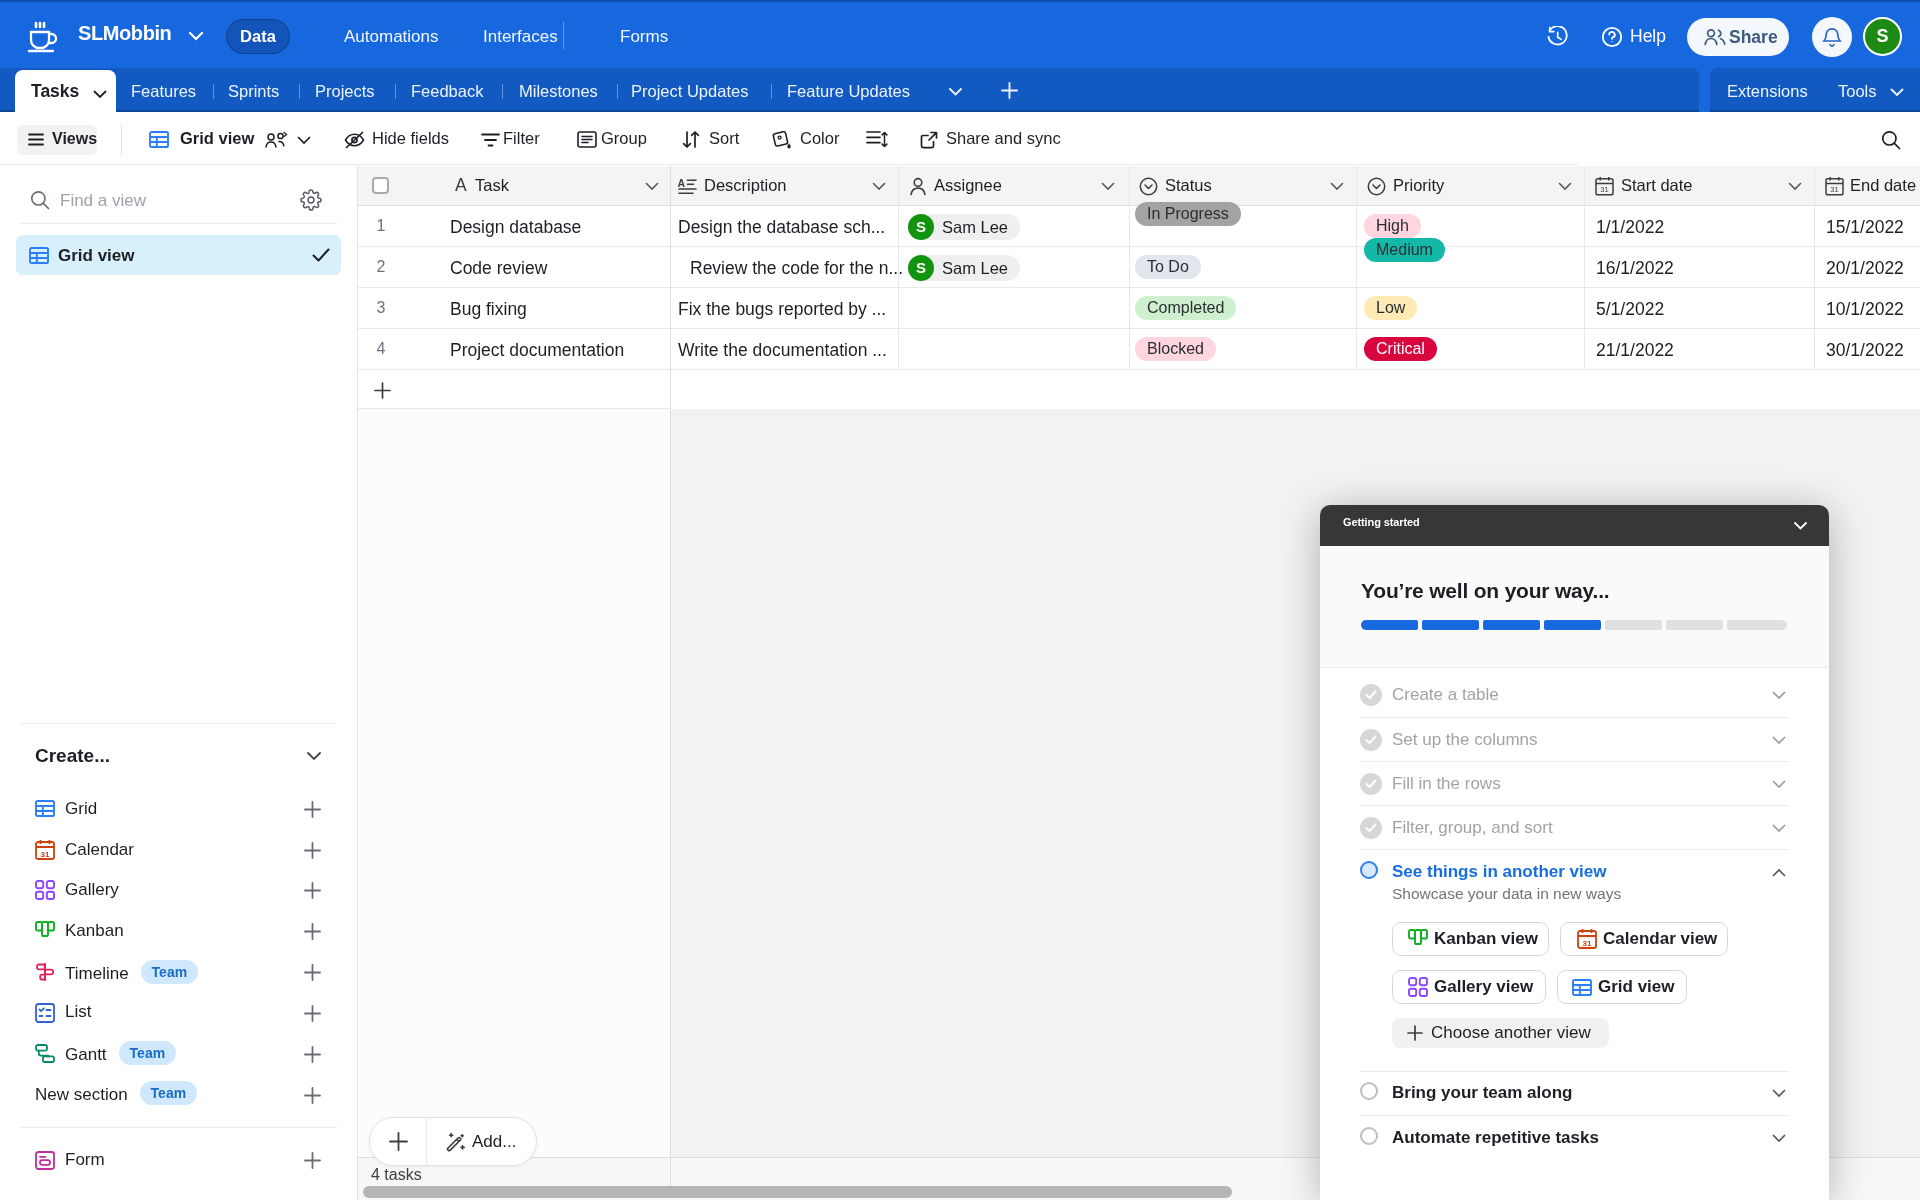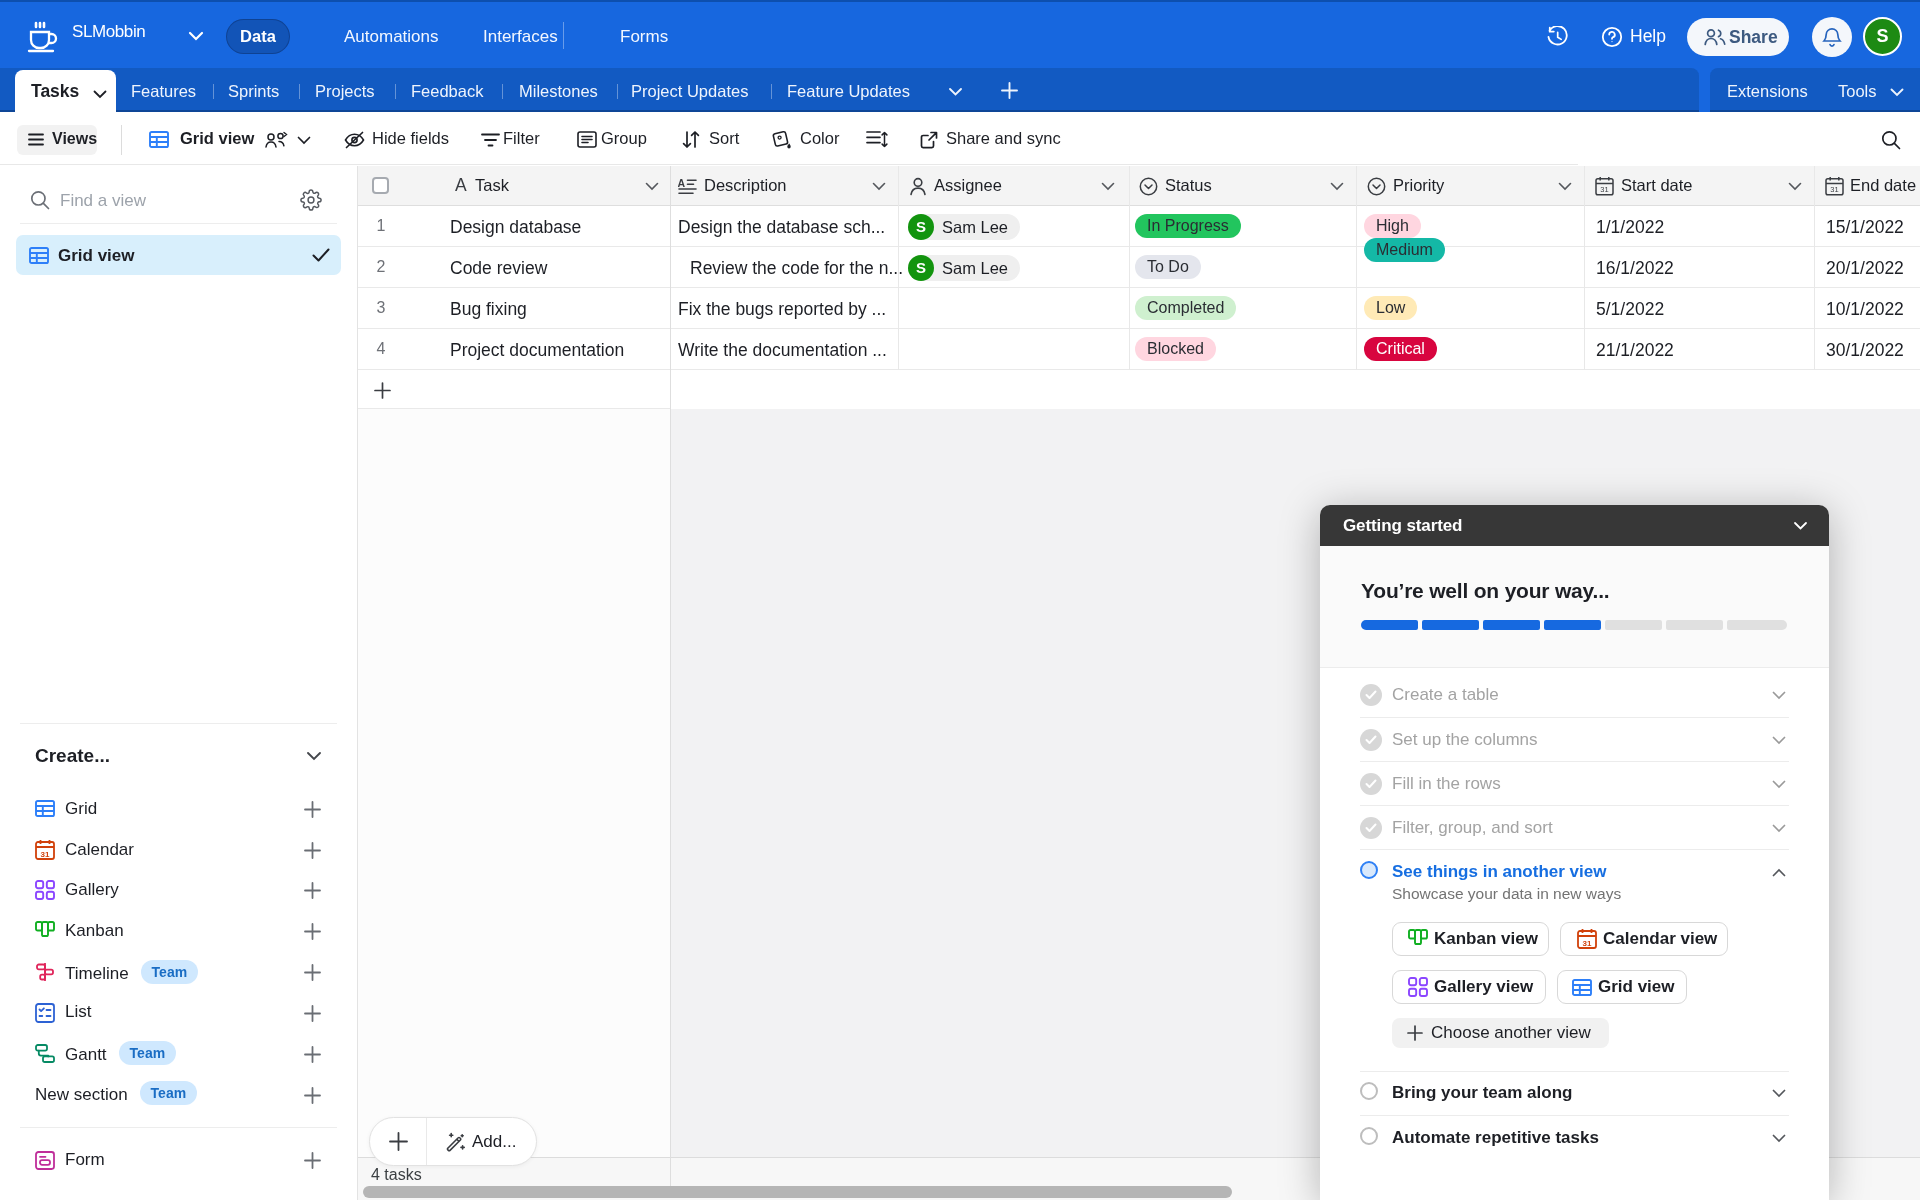--- a/index.html
+++ b/index.html
@@ -50,21 +50,21 @@
 <body>
 
 <div id="topbar">
 
   <svg class="abs" style="left:26px;top:19px" width="34" height="32" viewBox="0 0 34 32" fill="none" stroke="#fff" stroke-width="2.3" stroke-linecap="round">
     <path d="M5 11 h18 v8 a8 8 0 0 1 -8 8 h-2 a8 8 0 0 1 -8 -8 z"></path>
     <path d="M23 13 h2.5 a4.5 4.5 0 0 1 0 9 H23"></path>
     <path d="M3 30 h24"></path>
     <path d="M10 2 v4 M14 2 v4 M18 2 v4" stroke-width="2.6"></path>
   </svg>
-  <div class="abs" style="left:72px;top:20px;font-size:17px;font-weight:normal;color:#fff;letter-spacing:-0.4px">SLMobbin</div>
+  <div class="abs" style="left:78px;top:20px;font-size:20px;font-weight:bold;color:#fff;letter-spacing:-0.4px">SLMobbin</div>
   <svg class="abs" style="left:188px;top:29px" width="16" height="11" viewBox="0 0 16 11" fill="none" stroke="#fff" stroke-width="2.2" stroke-linecap="round">
       <path d="M2 2 l6 6 l6 -6"></path>
     </svg>
   <div class="abs" style="left:226px;top:17px;width:64px;height:35px;background:rgba(8,42,100,0.32);border:1px solid rgba(9,40,92,0.4);border-radius:18px;text-align:center;line-height:33px;font-size:16.5px;font-weight:bold;color:#fff">Data</div>
   <div class="navtxt" style="left:316px">Automations</div>
   <div class="navtxt" style="left:455px">Interfaces</div>
   <div class="abs" style="left:563px;top:20px;width:1px;height:27px;background:rgba(255,255,255,0.35)"></div>
   <div class="navtxt" style="left:592px">Forms</div>
 
   <svg class="abs" style="left:1546px;top:24px" width="23" height="22" viewBox="0 0 23 22" fill="none" stroke="#fff" stroke-width="1.8" stroke-linecap="round">
@@ -419,21 +419,21 @@
   <div class="celltxt" style="left:320px;top:51px">Design the database sch...</div>
   <div class="celltxt" style="left:332px;top:92px">Review the code for the n...</div>
   <div class="celltxt" style="left:320px;top:133px">Fix the bugs reported by ...</div>
   <div class="celltxt" style="left:320px;top:174px">Write the documentation ...</div>
 
   <div class="abs" style="left:550px;top:48px;height:26px;background:#efefef;border-radius:13px;padding:0 12px 0 34px;line-height:26px;font-size:16.5px;color:#1d1f25">Sam Lee</div>
   <div class="abs" style="left:550px;top:48px;width:26px;height:26px;border-radius:50%;background:#12940e;color:#fff;text-align:center;line-height:26px;font-size:15px;font-weight:bold">S</div>
   <div class="abs" style="left:550px;top:89px;height:26px;background:#efefef;border-radius:13px;padding:0 12px 0 34px;line-height:26px;font-size:16.5px;color:#1d1f25">Sam Lee</div>
   <div class="abs" style="left:550px;top:89px;width:26px;height:26px;border-radius:50%;background:#12940e;color:#fff;text-align:center;line-height:26px;font-size:15px;font-weight:bold">S</div>
 
-  <div class="pill" style="left:777px;top:48px;background:#22c55e">In Progress</div>
+  <div class="pill" style="left:777px;top:36px;background:#a3a3a3">In Progress</div>
   <div class="pill" style="left:777px;top:89px;background:#e4e6ed">To Do</div>
   <div class="pill" style="left:777px;top:130px;background:#cff0cf">Completed</div>
   <div class="pill" style="left:777px;top:171px;background:#ffd6e0">Blocked</div>
 
   <div class="pill" style="left:1006px;top:48px;background:#ffd6e0">High</div>
   <div class="pill" style="left:1006px;top:72px;background:#14b8a6">Medium</div>
   <div class="pill" style="left:1006px;top:130px;background:#ffeab6">Low</div>
   <div class="pill" style="left:1006px;top:171px;background:#d8053f;color:#fff">Critical</div>
 
   <div class="celltxt" style="left:1238px;top:51px">1/1/2022</div>
@@ -456,21 +456,21 @@
       <path d="M9.5 1 v17 M1 9.5 h17"></path>
     </svg>
   <svg class="abs" style="left:87px;top:966px" width="21" height="21" viewBox="0 0 21 21" fill="none" stroke="#3a3d42" stroke-width="1.6" stroke-linecap="round" stroke-linejoin="round">
     <path d="M2.8 16.2 L13.2 5.8 a1.1 1.1 0 0 1 1.6 0 l0.6 0.6 a1.1 1.1 0 0 1 0 1.6 L5 18.4 a1.1 1.1 0 0 1 -1.6 0 l-0.6 -0.6 a1.1 1.1 0 0 1 0 -1.6 z M11.8 7.2 l2.2 2.2"></path>
     <path d="M6.2 1.6 v3.2 M4.6 3.2 h3.2 M17.6 13.8 v3.2 M16 15.4 h3.2 M17.2 2.8 v2 M16.2 3.8 h2"></path>
   </svg>
   <div class="abs" style="left:114px;top:966px;font-size:17px;color:#1d1f25">Add...</div>
 </div>
 <div id="panel">
   <div id="panelhead"></div>
-  <div class="abs" style="left:23px;top:11px;font-size:17px;font-weight:bold;color:#fff;letter-spacing:-0.1px">Getting started</div>
+  <div class="abs" style="left:23px;top:11px;font-size:11px;font-weight:bold;color:#fff;letter-spacing:-0.1px">Getting started</div>
   <svg class="abs" style="left:473px;top:16px" width="15" height="10" viewBox="0 0 15 10" fill="none" stroke="#fff" stroke-width="1.8" stroke-linecap="round">
       <path d="M2 2 l5.5 5.5 l5.5 -5.5"></path>
     </svg>
   <div id="panelhero"></div>
   <div class="abs" style="left:41px;top:74px;font-size:21px;font-weight:bold;color:#1d1f25;letter-spacing:-0.2px">You’re well on your way...</div>
 
   <div class="abs" style="left:41px;top:115px;width:57px;height:10px;background:#1669e0;border-radius:5px 2px 2px 5px"></div>
   <div class="abs" style="left:102px;top:115px;width:57px;height:10px;background:#1669e0;border-radius:2px"></div>
   <div class="abs" style="left:163px;top:115px;width:57px;height:10px;background:#1669e0;border-radius:2px"></div>
   <div class="abs" style="left:224px;top:115px;width:57px;height:10px;background:#1669e0;border-radius:2px"></div>

